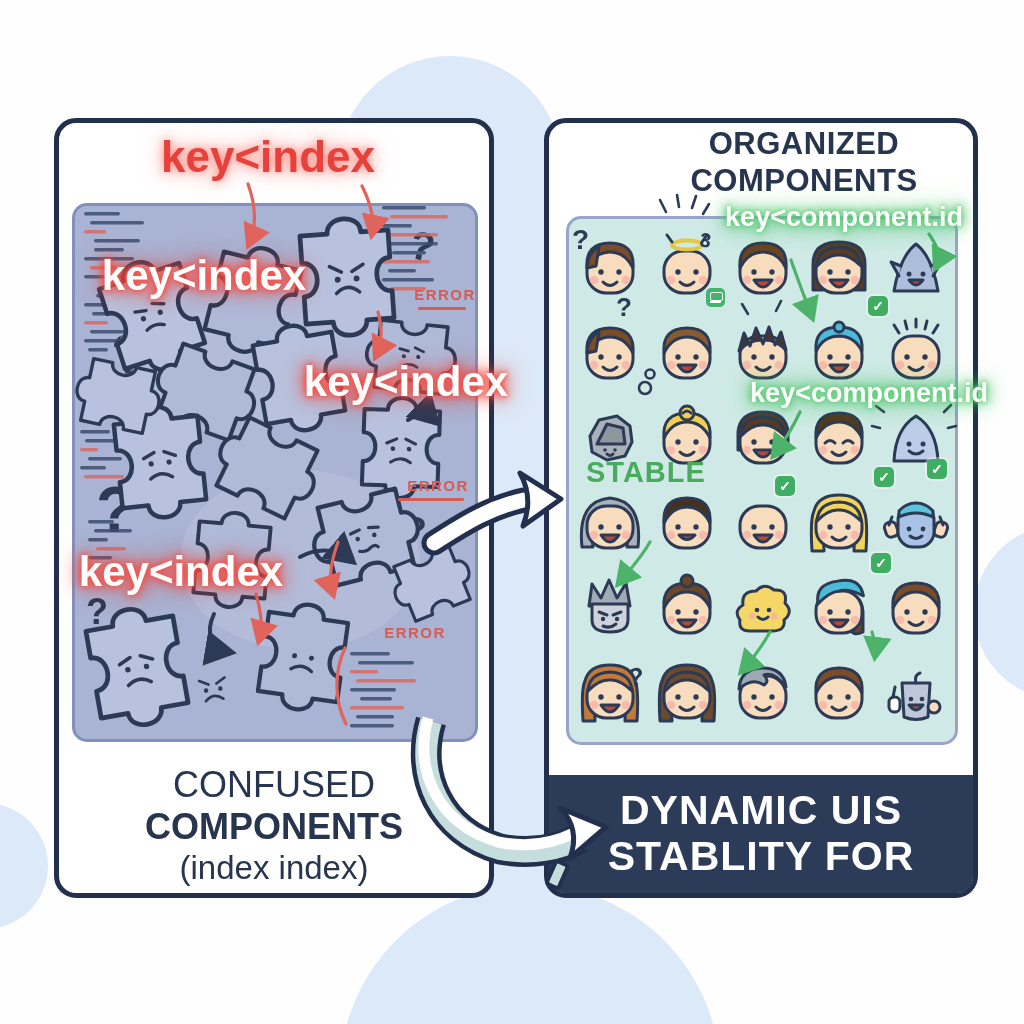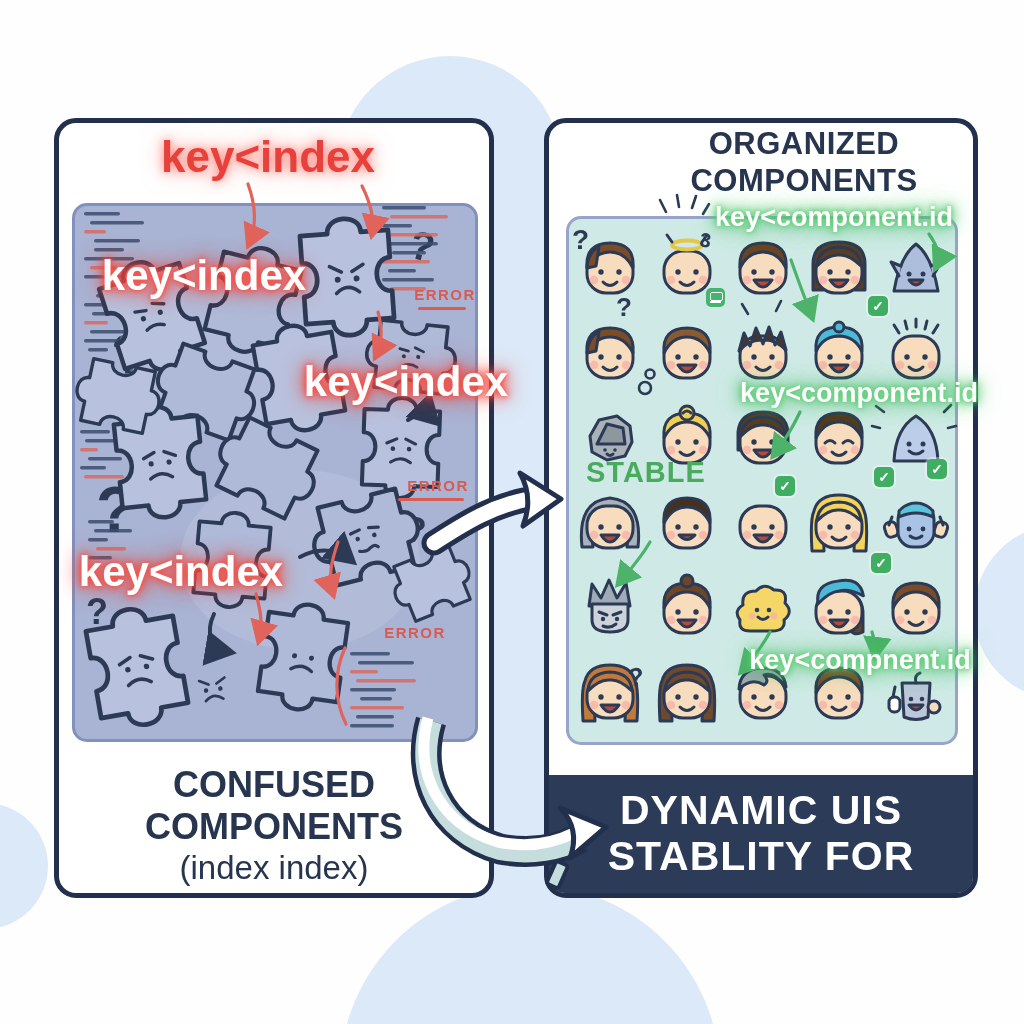--- a/index.html
+++ b/index.html
@@ -8,21 +8,21 @@
   .abs{position:absolute;}
   .blob{position:absolute;border-radius:50%;background:#dce9f8;}
   .panel{position:absolute;background:#ffffff;border:5px solid #22304d;border-radius:22px;box-sizing:border-box;}
   .inner-rect{position:absolute;border-radius:15px;box-sizing:border-box;}
   #left-inner{background:#a9b3d3;border:3px solid #8290bd;}
   #right-inner{background:#cfeae6;border:3px solid #98a4cb;}
   .glow-red-top{color:#e8413c;font-weight:bold;text-shadow:0 0 10px rgba(255,110,100,.85),0 0 22px rgba(255,110,100,.55);}
   .glow-red-white{color:#ffffff;font-weight:bold;
      text-shadow:0 0 4px #ff5248,0 0 9px #f2473c,0 0 16px #f2473c,0 0 26px rgba(242,71,60,.75);}
   .glow-green{color:#ffffff;font-weight:bold;
-     text-shadow:0 0 4px #63d178,0 0 9px #4ec46a,0 0 16px #4ec46a,0 0 26px rgba(78,196,106,.7);}
+     text-shadow:0 0 4px #63d178,0 0 9px #4ec46a,0 0 16px #4ec46a,0 0 26px rgba(78,196,106,.7);margin-left:10px;}
   .err{color:#d95b52;font-weight:bold;font-size:15px;letter-spacing:1.5px;}
   .qmark{color:#2c3a55;font-weight:bold;line-height:1;}
   .caption{color:#27354f;text-align:center;width:440px;line-height:1.18;}
   .title-r{color:#27354f;text-align:center;width:520px;font-weight:bold;font-size:31px;line-height:1.18;letter-spacing:.5px;}
   #banner{position:absolute;left:549px;top:775px;width:424px;height:118px;background:#2b3b58;
           border-radius:0 0 16px 16px;display:flex;flex-direction:column;align-items:center;justify-content:center;}
   #banner div{color:#ffffff;font-weight:bold;font-size:41px;line-height:1.12;letter-spacing:1px;}
   #avatar-grid{position:absolute;left:572px;top:226px;width:382px;height:510px;
                display:grid;grid-template-columns:repeat(5,1fr);grid-auto-rows:85px;}
   .cell{display:flex;align-items:center;justify-content:center;}
@@ -621,33 +621,32 @@
   <div class="abs glow-red-white" style="left:406px;top:358px;transform:translateX(-50%);font-size:42px;z-index:6;">key&lt;index</div>
   <div class="abs glow-red-white" style="left:181px;top:548px;transform:translateX(-50%);font-size:42px;z-index:6;">key&lt;index</div>
 
   <div class="abs err" style="left:445px;top:286px;transform:translateX(-50%);z-index:6;">ERROR</div>
   <div class="uline" style="left:418px;top:307px;width:48px;z-index:6;"></div>
   <div class="abs err" style="left:438px;top:477px;transform:translateX(-50%);z-index:6;">ERROR</div>
   <div class="uline" style="left:398px;top:498px;width:66px;z-index:6;"></div>
   <div class="abs err" style="left:415px;top:624px;transform:translateX(-50%);z-index:6;">ERROR</div>
 
   <div class="abs caption" style="left:54px;top:764px;z-index:6;">
-    <div style="font-weight:bold;font-size:36px;">CONFUSED</div>
+    <div style="font-weight:normal;font-size:36px;">CONFUSED</div>
     <div style="font-weight:bold;font-size:36px;">COMPONENTS</div>
     <div style="font-size:33px;">(index index)</div>
   </div>
 
   <div class="abs title-r" style="left:544px;top:126px;z-index:6;">
     <div>ORGANIZED</div>
     <div>COMPONENTS</div>
   </div>
 
   <div class="abs glow-green" style="left:834px;top:202px;transform:translateX(-50%);font-size:27px;z-index:6;">key&lt;component.id</div>
   <div class="abs glow-green" style="left:859px;top:378px;transform:translateX(-50%);font-size:27px;z-index:6;">key&lt;component.id</div>
-  <div class="abs glow-green" style="left:860px;top:645px;transform:translateX(-50%);font-size:27px;z-index:6;">key&lt;compnent.id</div>
 
   <div class="abs stable" style="left:586px;top:456px;z-index:6;">STABLE</div>
 
   <div class="check" style="left:868px;top:296px;z-index:6;">✓</div>
   <div class="check" style="left:775px;top:476px;z-index:6;">✓</div>
   <div class="check" style="left:874px;top:467px;z-index:6;">✓</div>
   <div class="check" style="left:927px;top:459px;z-index:6;">✓</div>
   <div class="check" style="left:871px;top:553px;z-index:6;">✓</div>
 
   <div id="mini-app-icon" style="z-index:6;"></div>

